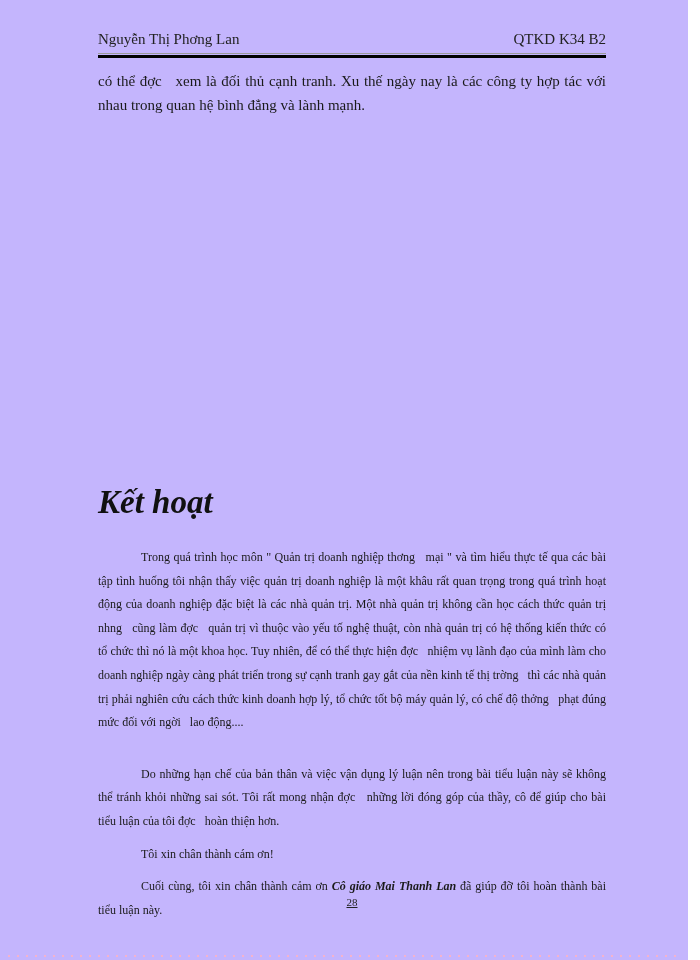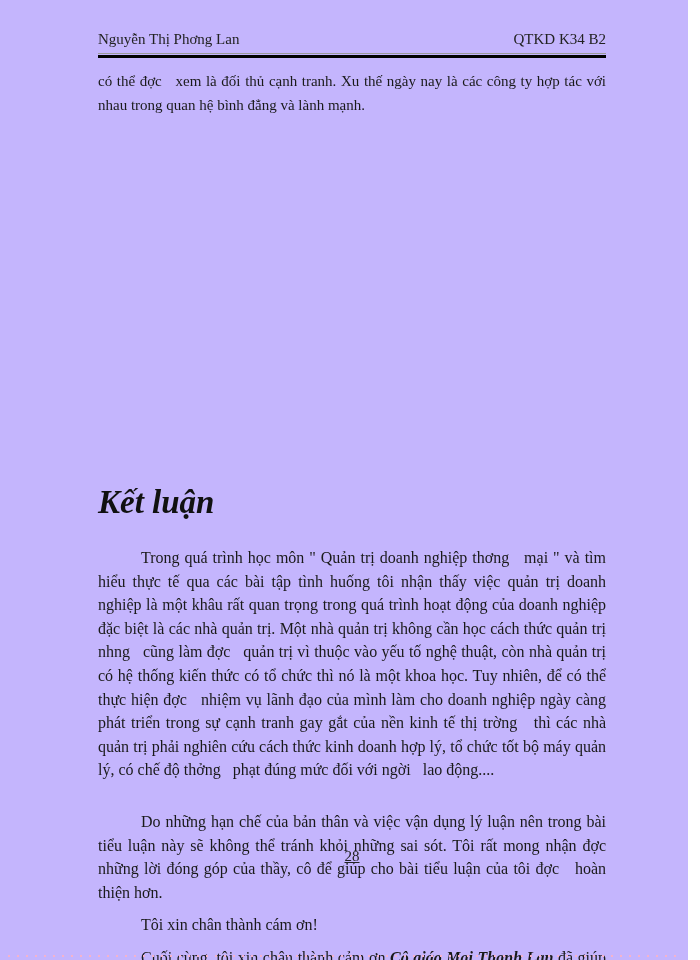--- a/index.html
+++ b/index.html
@@ -49,40 +49,40 @@
   .section-heading {
     margin-top: 366px;
     font-size: 33px;
     font-weight: bold;
     font-style: italic;
     line-height: 38px;
     color: #111;
   }
   .body-para {
     margin-top: 9px;
-    font-size: 16px;
+    font-size: 12px;
     line-height: 23.6px;
     text-align: justify;
     text-indent: 43px;
     white-space: pre-wrap;
   }
   .body-para.first {
     margin-top: 25px;
   }
   .emph {
     font-weight: bold;
     font-style: italic;
   }
   .page-number {
     position: absolute;
     left: 98px;
     right: 82px;
-    top: 848px;
+    top: 896px;
     text-align: center;
-    font-size: 15px;
+    font-size: 11px;
     color: #222;
     text-decoration: underline;
   }
   .bottom-dotted-line {
     position: absolute;
     left: 8px;
     right: 8px;
     bottom: 3px;
     height: 2px;
     background: repeating-linear-gradient(
@@ -100,21 +100,21 @@
 
     <div class="header-row">
       <span>Nguyễn Thị Phơng   Lan</span>
       <span>QTKD K34 B2</span>
     </div>
     <div class="header-rule-thin"></div>
     <div class="header-rule-thick"></div>
 
     <p class="intro" style="margin:12px 0 0 0;">có thể đợc   xem là đối thủ cạnh tranh. Xu thế ngày nay là các công ty hợp tác với nhau trong quan hệ bình đẳng và lành mạnh.</p>
 
-    <h1 class="section-heading" style="margin-bottom:0;">Kết luận</h1>
+    <h1 class="section-heading" style="margin-bottom:0;">Kết hoạt</h1>
 
     <p class="body-para first" style="margin-bottom:0;">Trong quá trình học môn " Quản trị doanh nghiệp thơng   mại " và tìm hiểu thực tế qua các bài tập tình huống tôi nhận thấy việc quản trị doanh nghiệp là một khâu rất quan trọng trong quá trình hoạt động của doanh nghiệp đặc biệt là các nhà quản trị. Một nhà quản trị không cần học cách thức quản trị nhng   cũng làm đợc   quản trị vì thuộc vào yếu tố nghệ thuật, còn nhà quản trị có hệ thống kiến thức có tổ chức thì nó là một khoa học. Tuy nhiên, để có thể thực hiện đợc   nhiệm vụ lãnh đạo của mình làm cho doanh nghiệp ngày càng phát triển trong sự cạnh tranh gay gắt của nền kinh tế thị trờng   thì các nhà quản trị phải nghiên cứu cách thức kinh doanh hợp lý, tổ chức tốt bộ máy quản lý, có chế độ thởng   phạt đúng mức đối với ngời   lao động....</p>
 
     <p class="body-para" style="margin-bottom:0;margin-top:28px;">Do những hạn chế của bản thân và việc vận dụng lý luận nên trong bài tiểu luận này sẽ không thể tránh khỏi những sai sót. Tôi rất mong nhận đợc   những lời đóng góp của thầy, cô để giúp cho bài tiểu luận của tôi đợc   hoàn thiện hơn.</p>
 
     <p class="body-para" style="margin-bottom:0;">Tôi xin chân thành cám ơn!</p>
 
     <p class="body-para" style="margin-bottom:0;"><span>Cuối cùng, tôi xin chân thành cảm ơn </span><span class="emph">Cô giáo Mai Thanh Lan</span><span> đã giúp đỡ tôi hoàn thành bài tiểu luận này.</span></p>
 
   </div>

